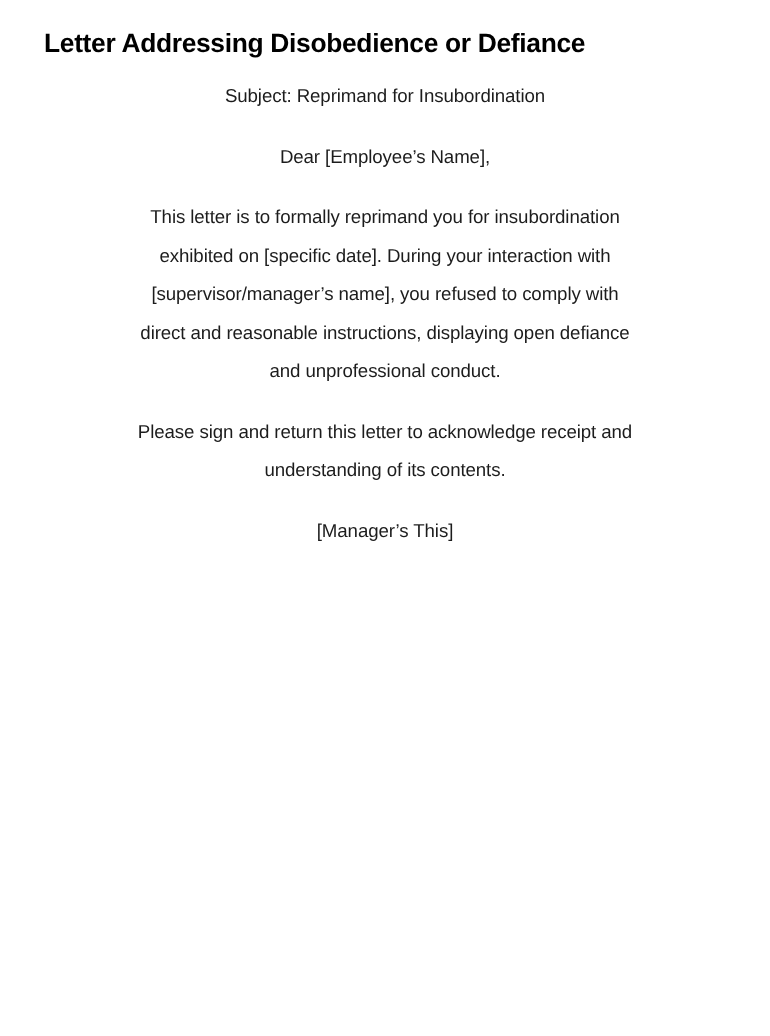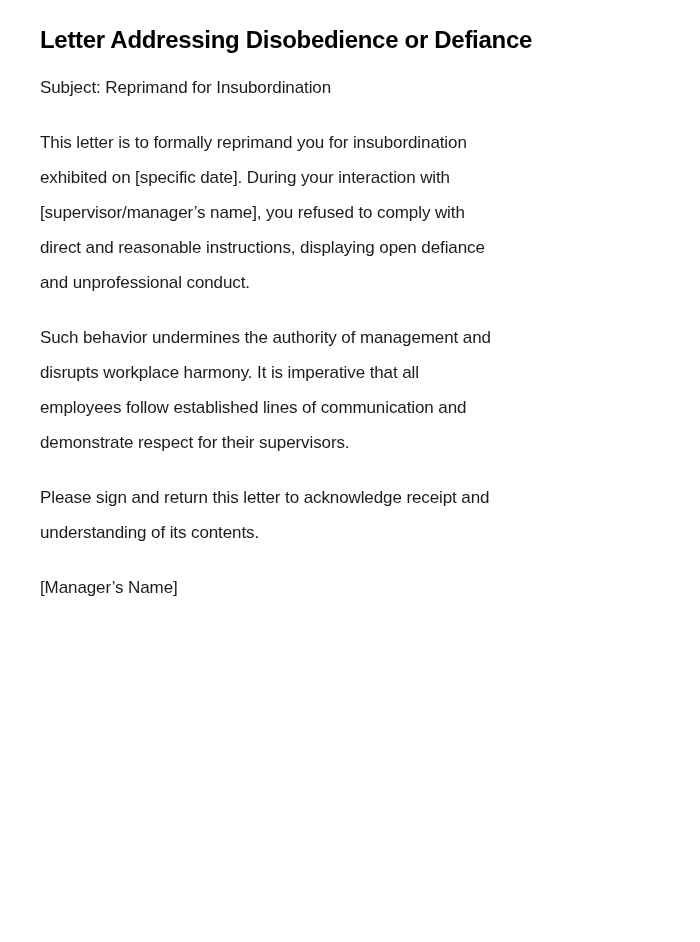--- a/index.html
+++ b/index.html
@@ -29,42 +29,40 @@
   }
   .letter-text {
     margin: 0 0 20px 0;
     max-width: 620px;
     font-size: 17px;
     line-height: 35px;
     font-weight: 400;
     letter-spacing: -0.1px;
     white-space: pre-line;
     color: #1c1c1c;
+    text-align: center;
   }
 </style>
 </head>
 <body>
 
 <div class="page">
   <h1 class="letter-title">Letter Addressing Disobedience or Defiance</h1>
 
   <p class="letter-text">Subject: Reprimand for Insubordination</p>
 
+  <p class="letter-text">Dear [Employee’s Name],</p>
 
   <p class="letter-text">This letter is to formally reprimand you for insubordination
 exhibited on [specific date]. During your interaction with
 [supervisor/manager’s name], you refused to comply with
 direct and reasonable instructions, displaying open defiance
 and unprofessional conduct.</p>
 
-  <p class="letter-text">Such behavior undermines the authority of management and
-disrupts workplace harmony. It is imperative that all
-employees follow established lines of communication and
-demonstrate respect for their supervisors.</p>
 
 
   <p class="letter-text">Please sign and return this letter to acknowledge receipt and
 understanding of its contents.</p>
 
 
-  <p class="letter-text">[Manager’s Name]</p>
+  <p class="letter-text">[Manager’s This]</p>
 
 </div>
 
 </body></html>

